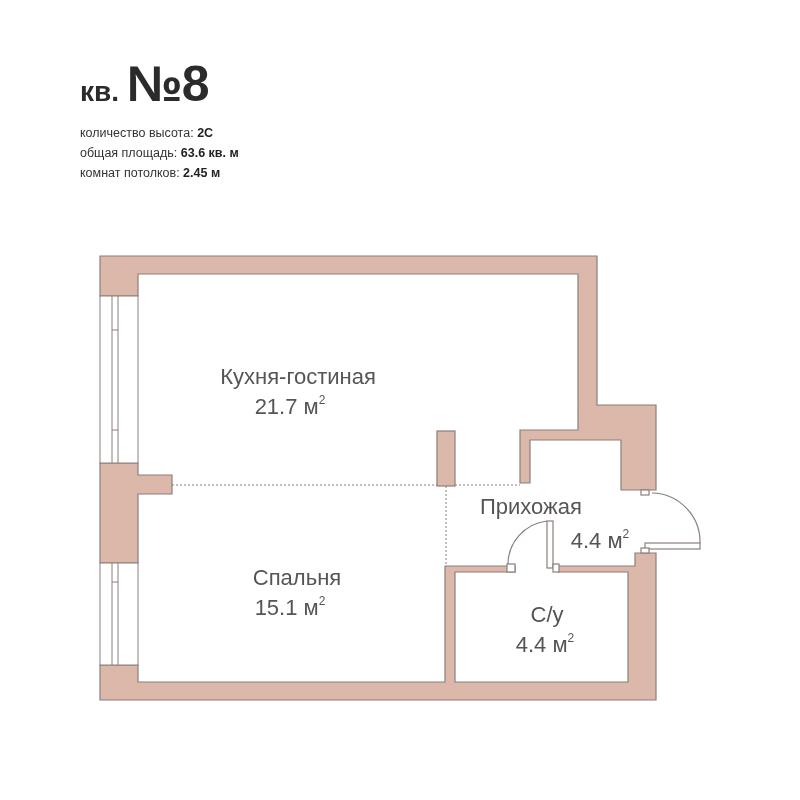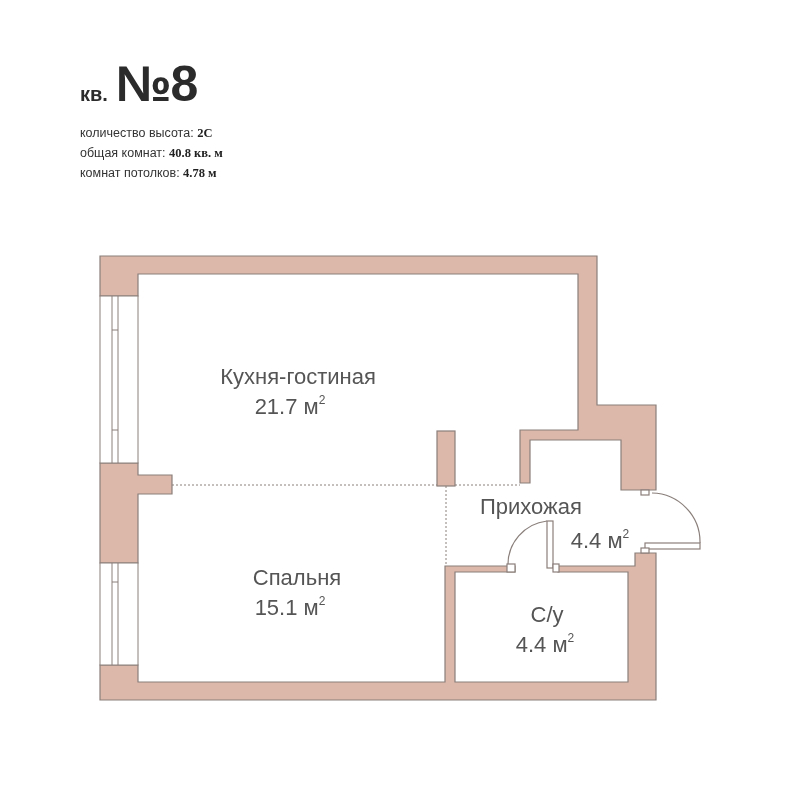--- a/index.html
+++ b/index.html
@@ -1,48 +1,48 @@
 <!DOCTYPE html>
 <html><head>
   <meta charset="utf-8">
   <style>
     html, body { margin: 0; padding: 0; background: #ffffff; }
     body { width: 800px; height: 800px; position: relative; overflow: hidden;
            font-family: "Liberation Sans", "DejaVu Sans", sans-serif; color: #2b2b2b; }
     .header { position: absolute; left: 80px; top: 55px; }
     .title { display: flex; align-items: baseline; }
-    .title .prefix { font-size: 20px; font-weight: 700; margin-right: 8px; color: #2b2b2b; }
+    .title .prefix { font-size: 28px; font-weight: 700; margin-right: 8px; color: #2b2b2b; }
     .title .num { font-size: 50px; font-weight: 700; color: #2b2b2b; letter-spacing: -1px; }
     .specs { margin-top: 10px; font-size: 12.5px; line-height: 20px; color: #333; }
-    .specs .val { font-weight: 700; color: #222; font-family: Liberation Serif, serif; }
+    .specs .val { font-weight: 700; color: #222; }
     svg.plan { position: absolute; left: 0; top: 0; }
     .room-label { font-family: "Liberation Sans", "DejaVu Sans", sans-serif; font-size: 22px; fill: #555555; font-weight: 400; }
     .room-area { font-family: "Liberation Sans", "DejaVu Sans", sans-serif; font-size: 22px; fill: #555555; }
     .sup { font-size: 12px; }
   </style>
 </head>
 <body>
 
 <div class="header">
   <div class="title">
     <span class="prefix">кв.</span>
     <span class="num">№8</span>
   </div>
   <div class="specs">
     <div>
       <span>количество высота:</span>
       <span class="val">2С</span>
     </div>
     <div>
-      <span>общая комнат:</span>
-      <span class="val">40.8 кв. м</span>
+      <span>общая площадь:</span>
+      <span class="val">63.6 кв. м</span>
     </div>
     <div>
       <span>комнат потолков:</span>
-      <span class="val">4.78 м</span>
+      <span class="val">2.45 м</span>
     </div>
   </div>
 </div>
 
 <svg class="plan" width="800" height="800" viewBox="0 0 800 800">
   <g fill="#dcb8ab" stroke="#8a7f7b" stroke-width="1.2">
 
     <path d="M100,256 L597,256 L597,405 L656,405 L656,490 L621,490 L621,440 L530,440 L530,483 L520,483 L520,430 L578,430 L578,274 L138,274 L138,296 L100,296 Z"></path>
 
     <path d="M100,463 L138,463 L138,475 L172,475 L172,494 L138,494 L138,563 L100,563 Z"></path>

